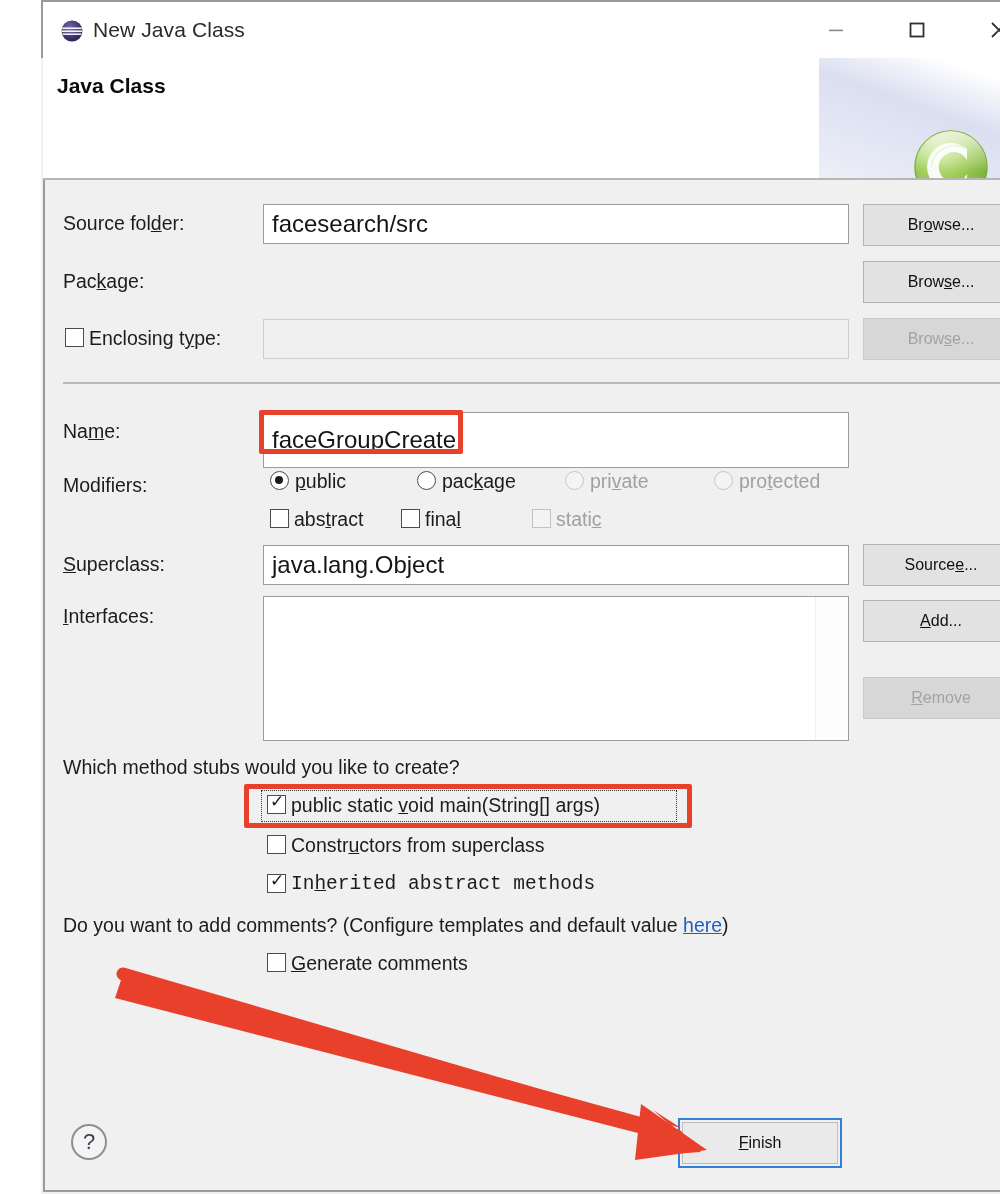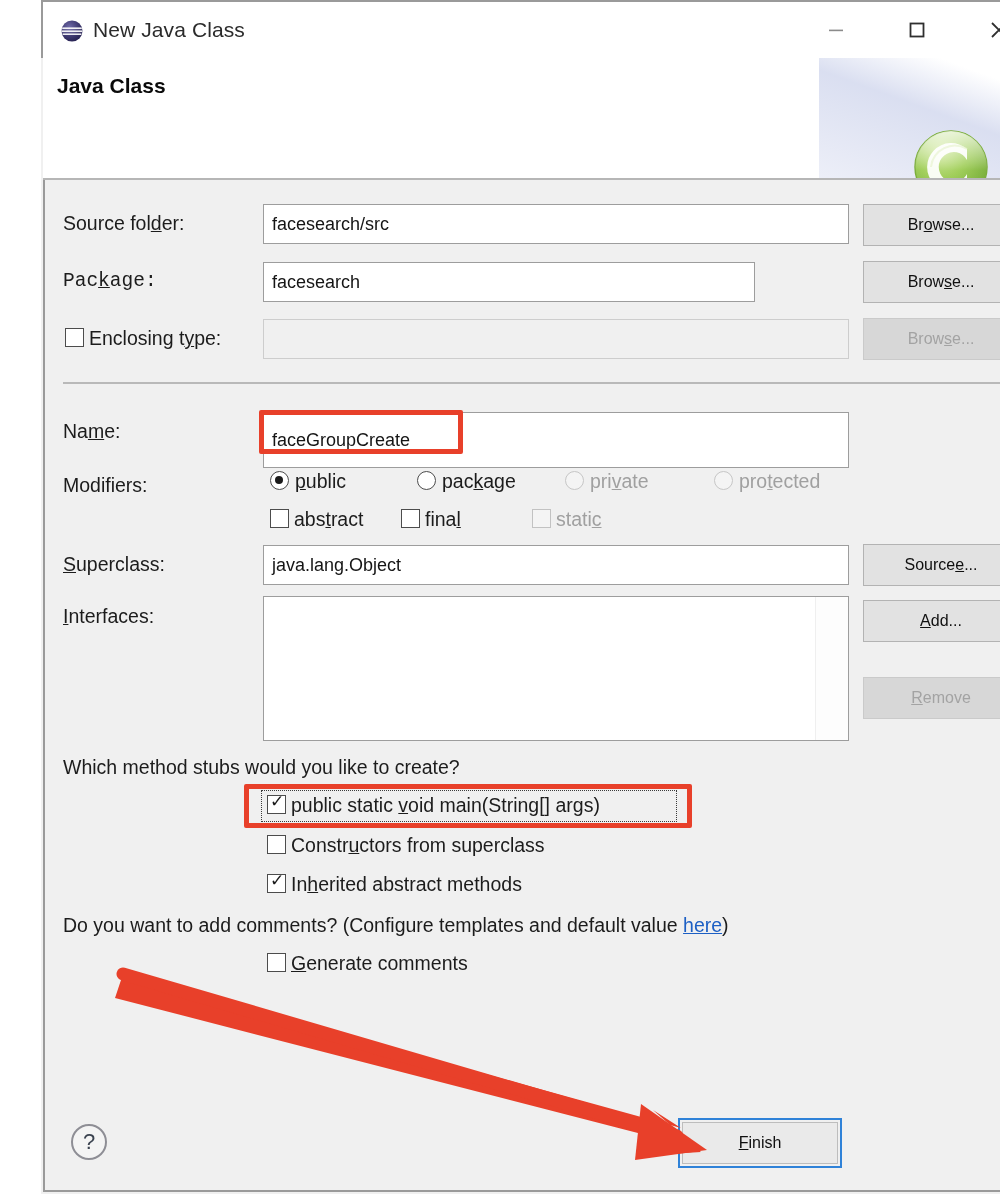--- a/index.html
+++ b/index.html
@@ -122,21 +122,21 @@
     color: #1c1c1c;
     white-space: nowrap;
   }
   .label.dim { color: #a0a0a0; }
 
   .textfield {
     position: absolute;
     background: #ffffff;
     border: 1px solid #9d9d9d;
     box-sizing: border-box;
-    font-size: 18px;
+    font-size: 24px;
     color: #151515;
     padding: 4px 8px;
     display: flex;
     align-items: center;
     white-space: nowrap;
     overflow: hidden;
   }
   .textfield.disabled {
     background: #f0f0f0;
     border-color: #cdcdcd;
@@ -365,24 +365,23 @@
     <div class="label" style="left:18px; top:32px;">
       <span>Source fol</span><u class="mn">d</u><span>er:</span>
     </div>
     <div class="textfield" style="left:218px; top:24px; width:586px; height:40px;">facesearch/src</div>
     <div class="btn" style="left:818px; top:24px; width:156px; height:42px;">
       <span>Br</span>
         <u class="mn">o</u>
         <span>wse...</span>
     </div>
 
-    <div class="label" style="left:18px; top:90px;font-family:Liberation Mono, monospace;">
+    <div class="label" style="left:18px; top:90px;">
       <span>Pac</span><u class="mn">k</u><span>age:</span>
     </div>
-    <div class="textfield" style="left:218px; top:82px; width:492px; height:40px;">facesearch</div>
     <div class="btn" style="left:818px; top:81px; width:156px; height:42px;">
       <span>Brow</span>
         <u class="mn">s</u>
         <span>e...</span>
     </div>
 
     <div class="cbox" style="left:20px; top:148px;"></div>
     <div class="label" style="left:44px; top:147px;">
       <span>Enclosing t</span><u class="mn">y</u><span>pe:</span>
     </div>
@@ -477,21 +476,21 @@
     <div class="focus-dotted" style="left:216px; top:610px; width:416px; height:32px;"></div>
 
     <div class="cbox" style="left:222px; top:655px;"></div>
     <div class="label" style="left:246px; top:654px;">
       <span>Constr</span><u class="mn">u</u><span>ctors from superclass</span>
     </div>
 
     <div class="cbox" style="left:222px; top:694px;">
       <div class="tick">✓</div>
     </div>
-    <div class="label" style="left:246px; top:693px;">
+    <div class="label" style="left:246px; top:693px;font-family:Liberation Mono, monospace;">
       <span>In</span><u class="mn">h</u><span>erited abstract methods</span>
     </div>
 
     <div class="label" style="left:18px; top:734px;">
       <span>Do you want to add comments? (Configure templates and default value </span><a class="link" href="#">here</a><span>)</span>
     </div>
     <div class="cbox" style="left:222px; top:773px;"></div>
     <div class="label" style="left:246px; top:772px;">
       <span></span><u class="mn">G</u><span>enerate comments</span>
     </div>

